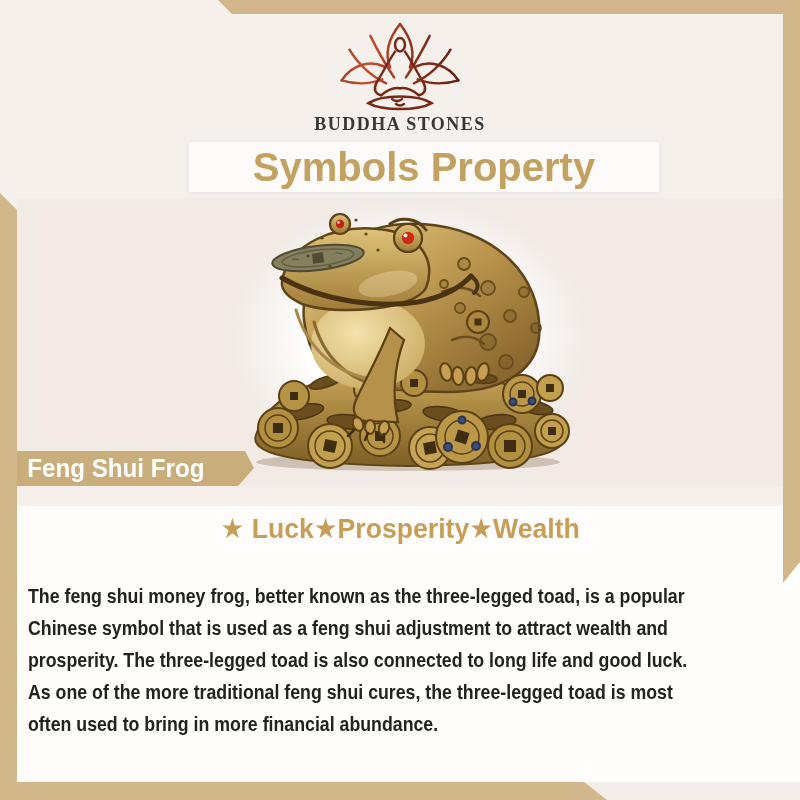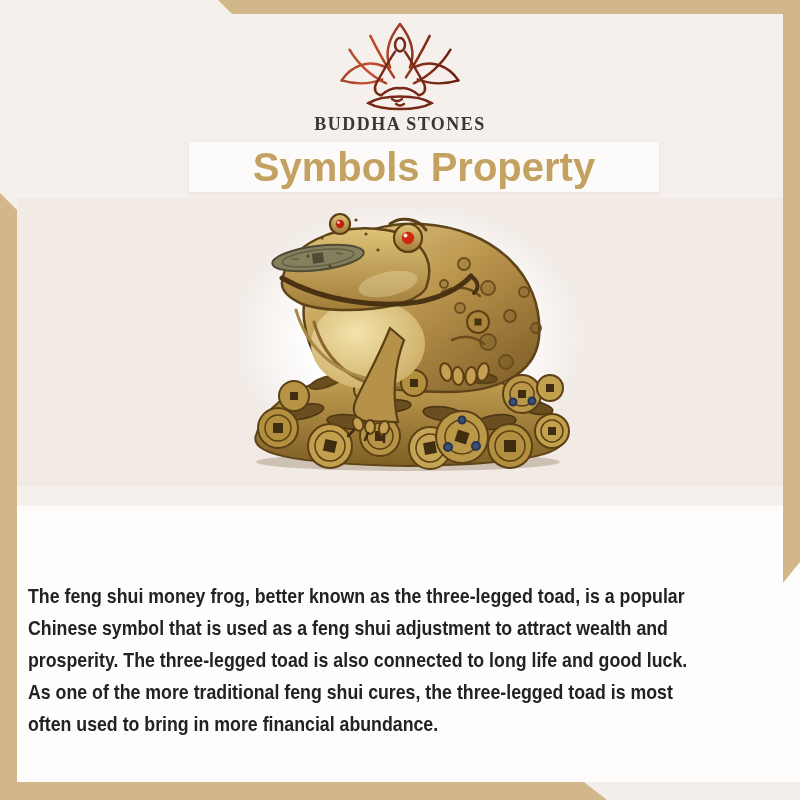--- a/index.html
+++ b/index.html
@@ -254,21 +254,27 @@
     <g fill="#5f451a">
       <circle cx="84" cy="38" r="1.6"></circle>
         <circle cx="118" cy="20" r="1.6"></circle>
         <circle cx="140" cy="50" r="1.6"></circle>
       <circle cx="92" cy="66" r="1.6"></circle>
         <circle cx="70" cy="56" r="1.6"></circle>
         <circle cx="128" cy="34" r="1.6"></circle>
     </g>
   </svg>
 
-
+  <div class="abs ribbon">
+    <span class="ribbon-label">Feng Shui Frog</span>
+  </div>
+
+  <div class="abs tagline">
+    <span style="display:inline-block;transform:scaleX(0.95);">★ Luck★Prosperity★Wealth</span>
+  </div>
 
   <div class="abs desc">
     <div class="line">The feng shui money frog, better known as the three-legged toad, is a popular</div>
     <div class="line">Chinese symbol that is used as a feng shui adjustment to attract wealth and</div>
     <div class="line">prosperity. The three-legged toad is also connected to long life and good luck.</div>
     <div class="line">As one of the more traditional feng shui cures, the three-legged toad is most</div>
     <div class="line">often used to bring in more financial abundance.</div>
   </div>
 
   <div class="abs frame frame-top"></div>

